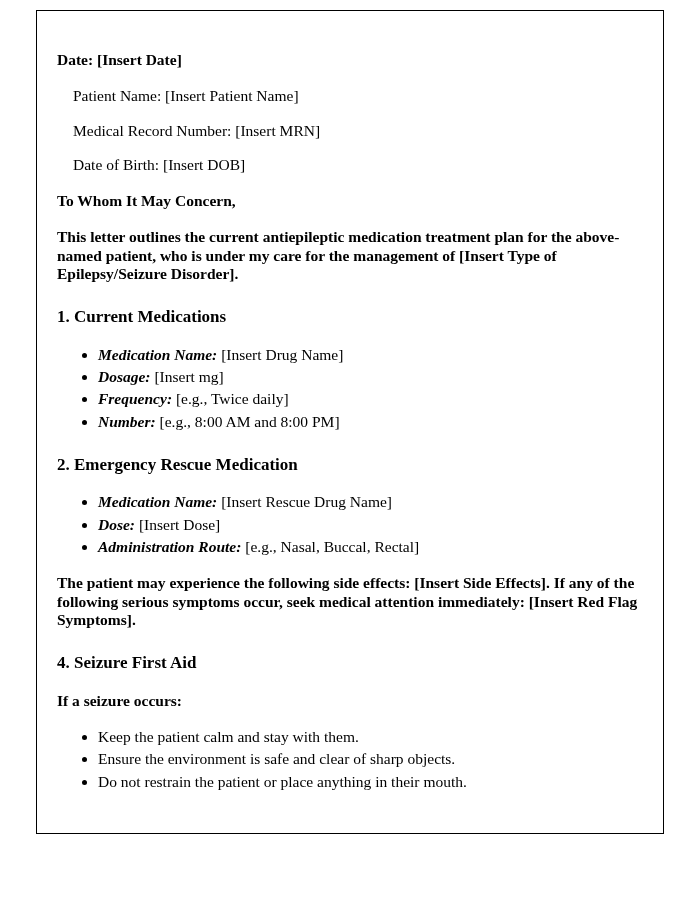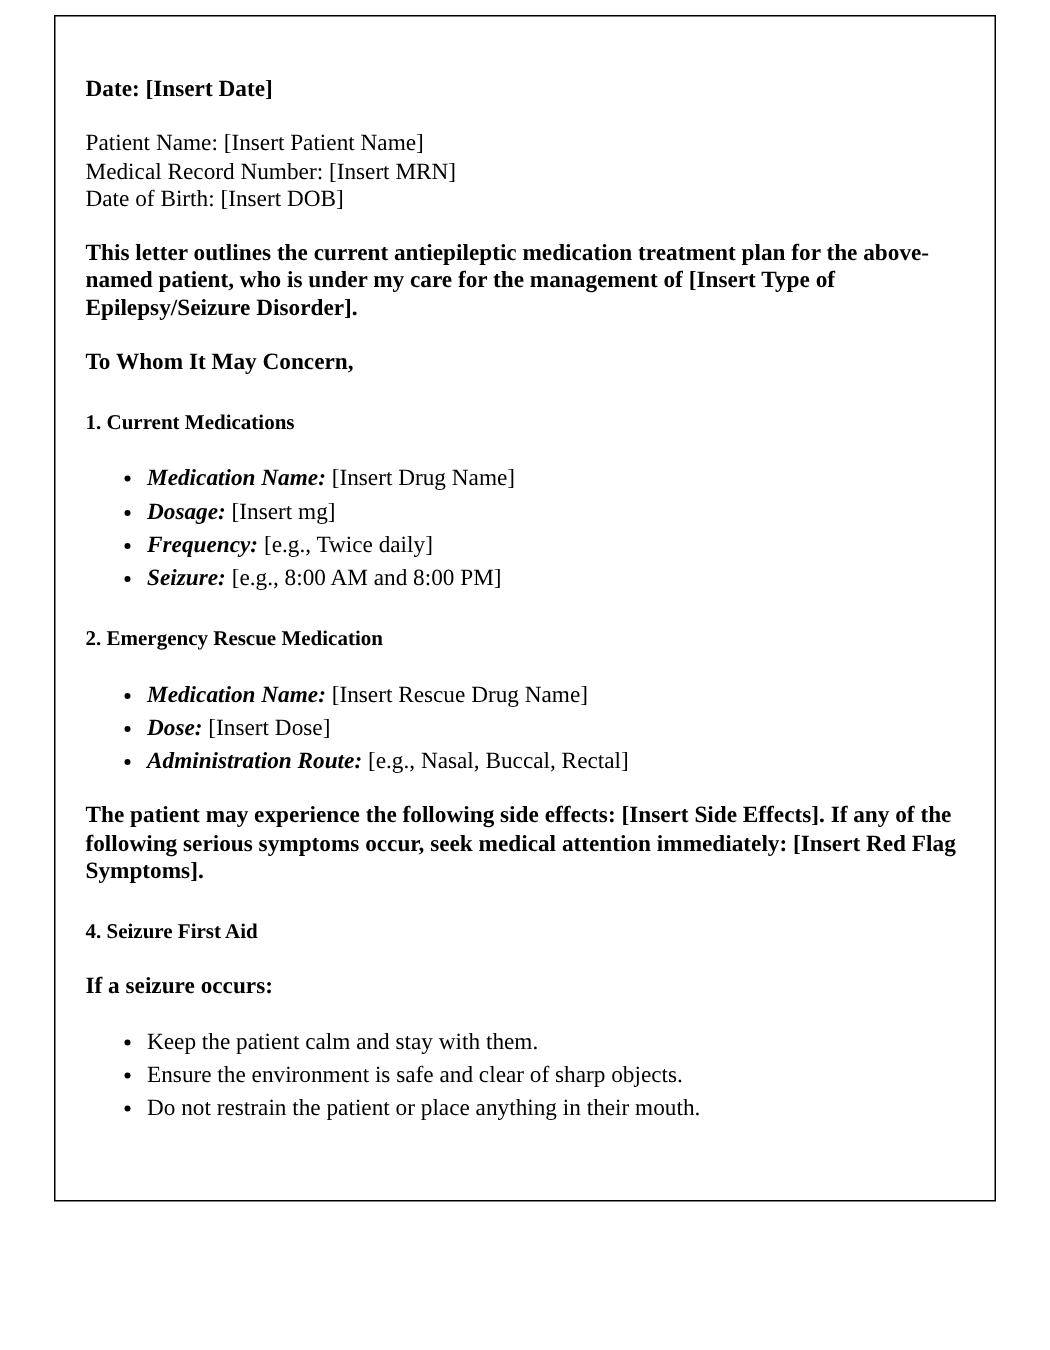--- a/index.html
+++ b/index.html
@@ -23,24 +23,24 @@
     background: #ffffff;
   }
   .para {
     margin: 0 0 18px 0;
     font-weight: bold;
   }
   .block {
     margin: 0 0 18px 0;
   }
   .block .line {
-    margin: 0;
+    margin: 16px;
   }
   h2.section-heading {
-    font-size: 14px;
+    font-size: 17px;
     font-weight: bold;
     margin: 24px 0 19px 0;
     line-height: 1.15;
   }
   ul.bullets {
     margin: 0 0 18px 0;
     padding: 0 0 0 41px;
     list-style-type: disc;
   }
   ul.bullets li {
@@ -57,31 +57,31 @@
 <div class="page">
 
   <p class="para">Date: [Insert Date]</p>
 
   <div class="block">
     <p class="line">Patient Name: [Insert Patient Name]</p>
     <p class="line">Medical Record Number: [Insert MRN]</p>
     <p class="line">Date of Birth: [Insert DOB]</p>
   </div>
 
+  <p class="para">To Whom It May Concern,</p>
+
   <p class="para">This letter outlines the current antiepileptic medication treatment plan for the above-named patient, who is under my care for the management of [Insert Type of Epilepsy/Seizure Disorder].</p>
-
-  <p class="para">To Whom It May Concern,</p>
 
   <h2 class="section-heading">1. Current Medications</h2>
 
   <ul class="bullets">
     <li><span class="b">Medication Name:</span><span> [Insert Drug Name]</span></li>
     <li><span class="b">Dosage:</span><span> [Insert mg]</span></li>
     <li><span class="b">Frequency:</span><span> [e.g., Twice daily]</span></li>
-    <li><span class="b">Seizure:</span><span> [e.g., 8:00 AM and 8:00 PM]</span></li>
+    <li><span class="b">Number:</span><span> [e.g., 8:00 AM and 8:00 PM]</span></li>
   </ul>
 
   <h2 class="section-heading">2. Emergency Rescue Medication</h2>
 
 
   <ul class="bullets">
     <li><span class="b">Medication Name:</span><span> [Insert Rescue Drug Name]</span></li>
     <li><span class="b">Dose:</span><span> [Insert Dose]</span></li>
     <li><span class="b">Administration Route:</span><span> [e.g., Nasal, Buccal, Rectal]</span></li>
   </ul>

